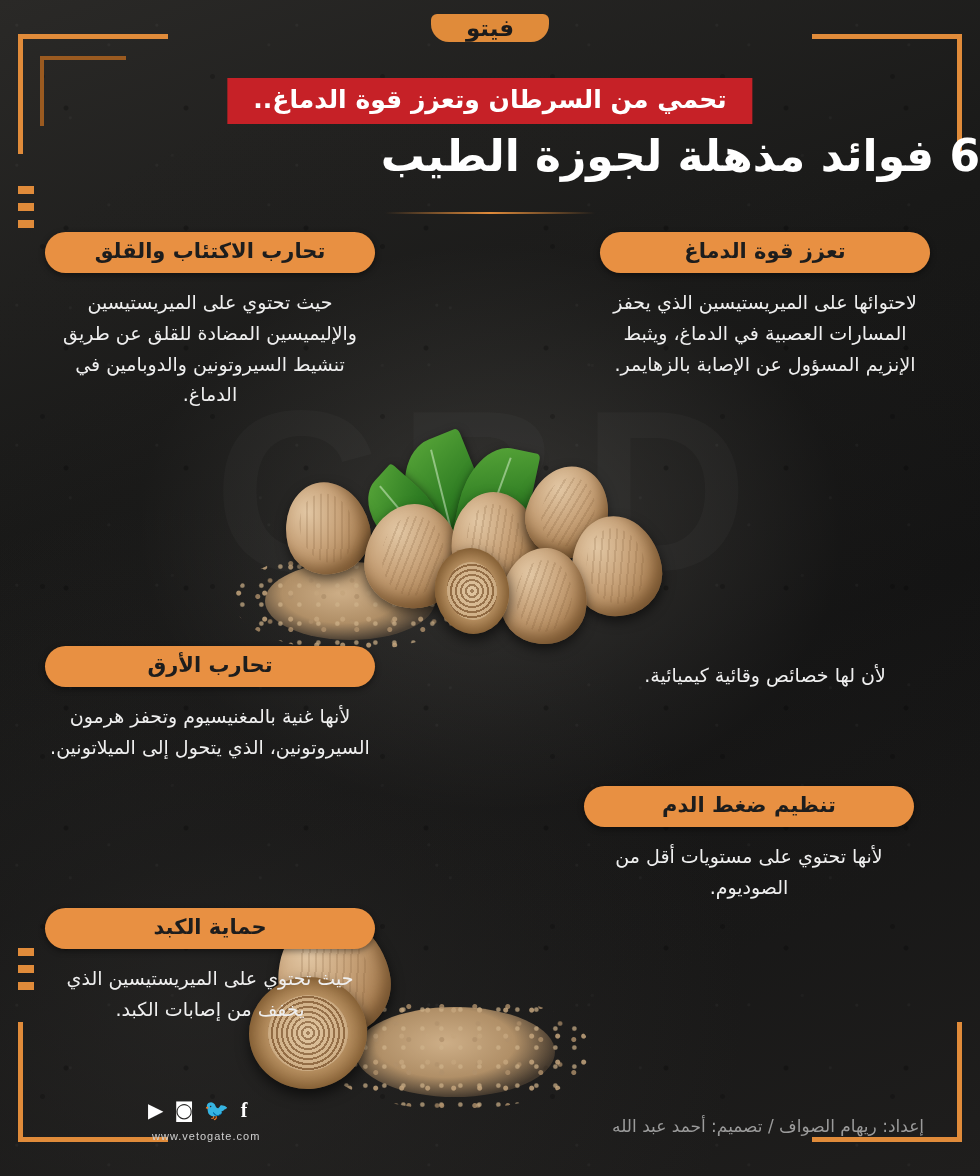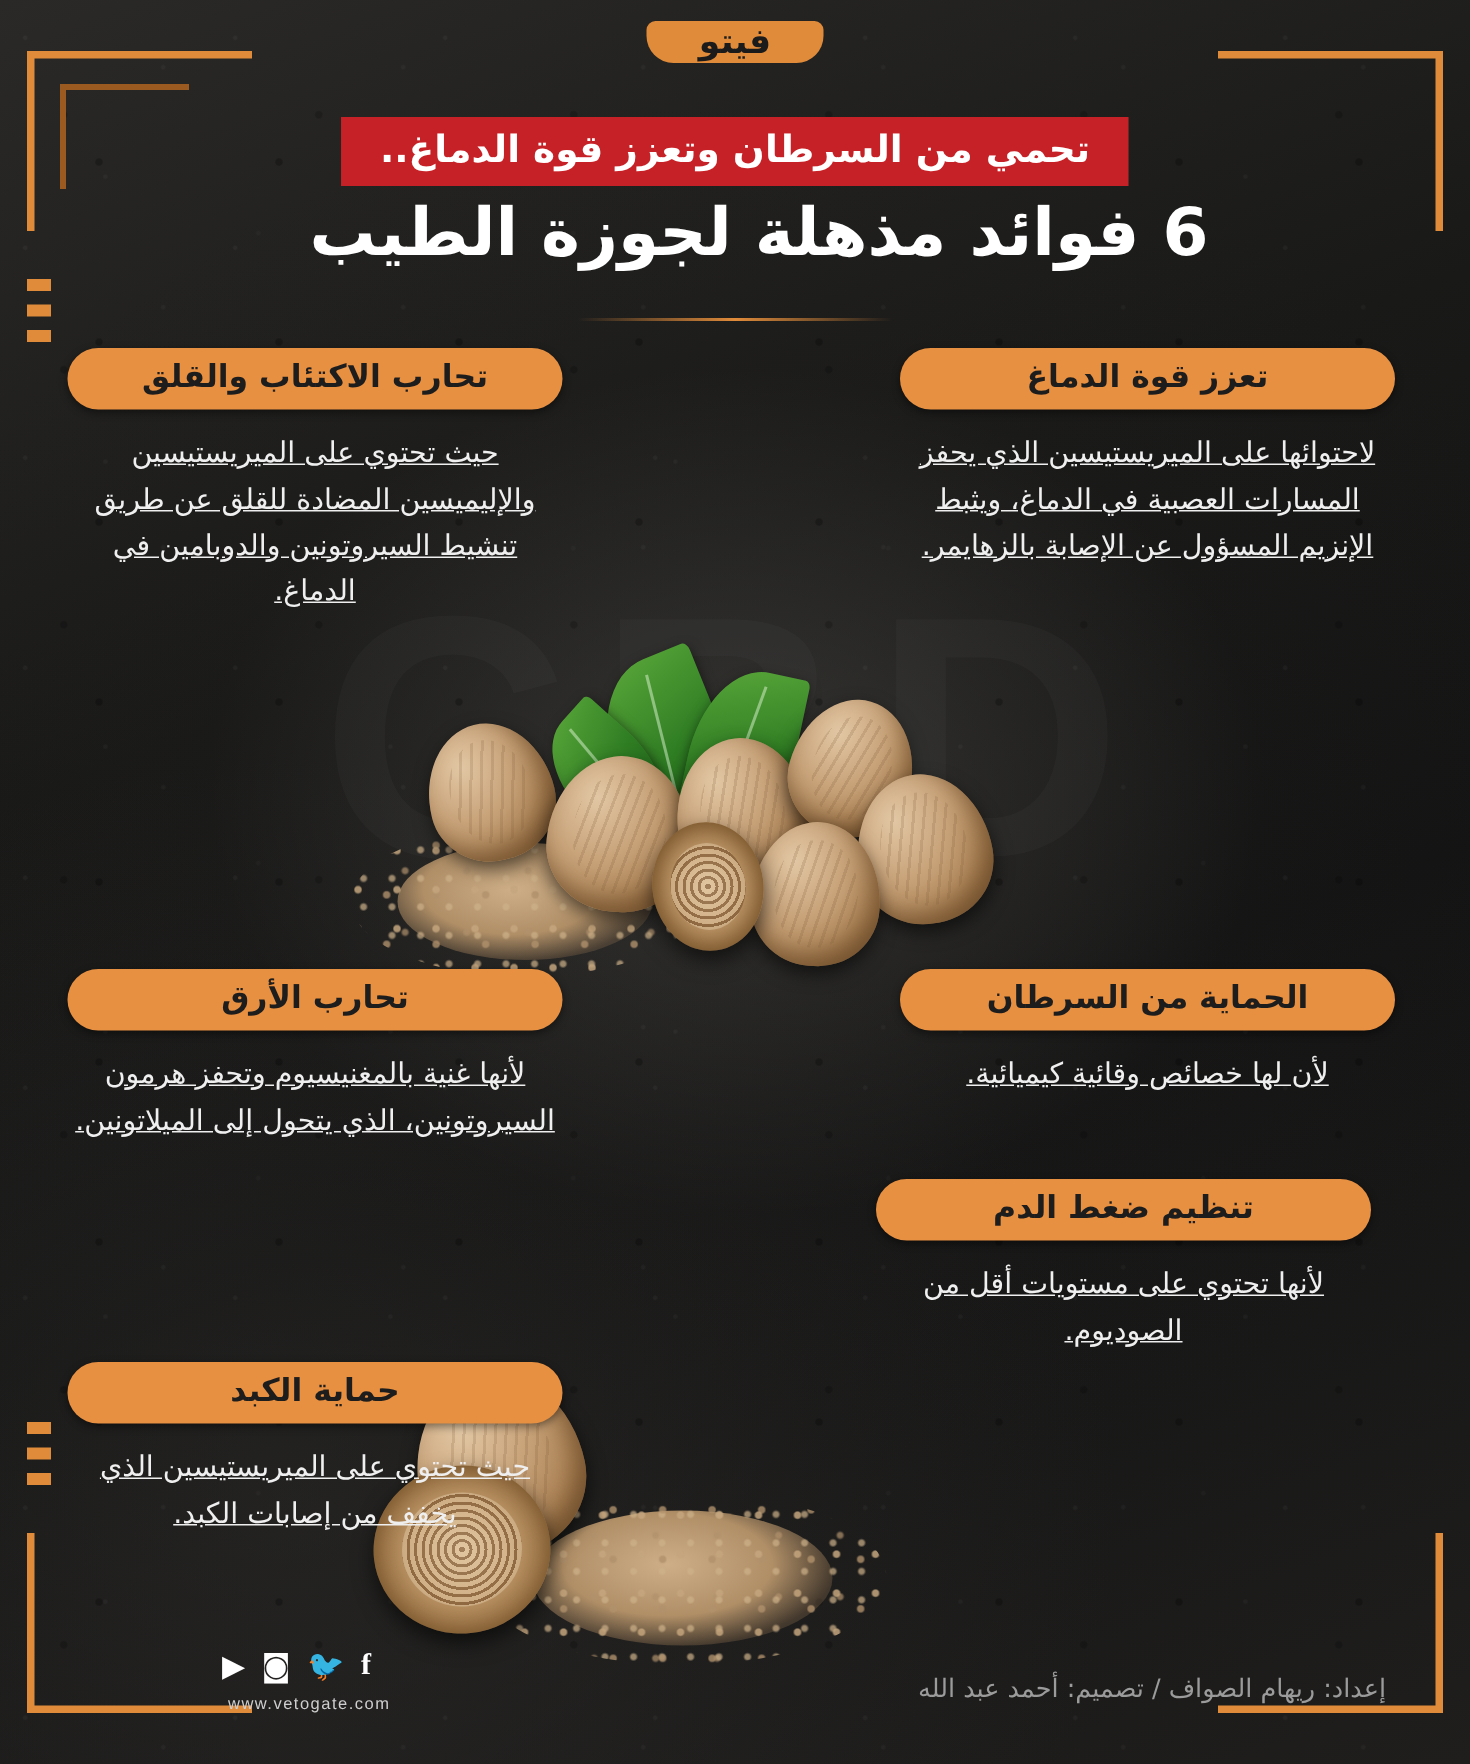--- a/index.html
+++ b/index.html
@@ -117,21 +117,20 @@
     font-weight: bold;
     padding: 7px 26px 10px;
     white-space: nowrap;
     letter-spacing: 0;
   }
 
   .title {
     position: absolute;
     top: 130px;
     left: 0; right: 0;
-    text-align: center;
     color: #fff;
     font-size: 44px;
     font-weight: bold;
     letter-spacing: 0;
     margin-left: 32px;
   }
 
   .title-rule {
     position: absolute;
     top: 212px;
@@ -156,21 +155,20 @@
     line-height: 1;
     box-shadow: 0 2px 6px rgba(0,0,0,0.45);
   }
 
   .body-text {
     margin-top: 14px;
     color: #efefef;
     font-size: 19px;
     line-height: 1.62;
     text-align: center;
-    text-decoration: underline;
   }
 
   
   .b-brain   { top: 232px; right: 50px; width: 330px; }
   .b-depress { top: 232px; left: 45px;  width: 330px; }
   .b-cancer  { top: 646px; right: 50px; width: 330px; }
   .b-insomnia{ top: 646px; left: 45px;  width: 330px; }
   .b-bp      { top: 786px; right: 66px; width: 330px; }
   .b-liver   { top: 908px; left: 45px;  width: 330px; }
 
@@ -345,21 +343,20 @@
     <div class="pill">تعزز قوة الدماغ</div>
     <div class="body-text">لاحتوائها على الميريستيسين الذي يحفز المسارات العصبية في الدماغ، ويثبط الإنزيم المسؤول عن الإصابة بالزهايمر.</div>
   </div>
 
   <div class="block b-depress">
     <div class="pill">تحارب الاكتئاب والقلق</div>
     <div class="body-text">حيث تحتوي على الميريستيسين والإليميسين المضادة للقلق عن طريق تنشيط السيروتونين والدوبامين في الدماغ.</div>
   </div>
 
   <div class="block b-cancer">
-    <div class="pill">الحماية من السرطان</div>
     <div class="body-text">لأن لها خصائص وقائية كيميائية.</div>
   </div>
 
   <div class="block b-insomnia">
     <div class="pill">تحارب الأرق</div>
     <div class="body-text">لأنها غنية بالمغنيسيوم وتحفز هرمون السيروتونين، الذي يتحول إلى الميلاتونين.</div>
   </div>
 
   <div class="block b-bp">
     <div class="pill">تنظيم ضغط الدم</div>

